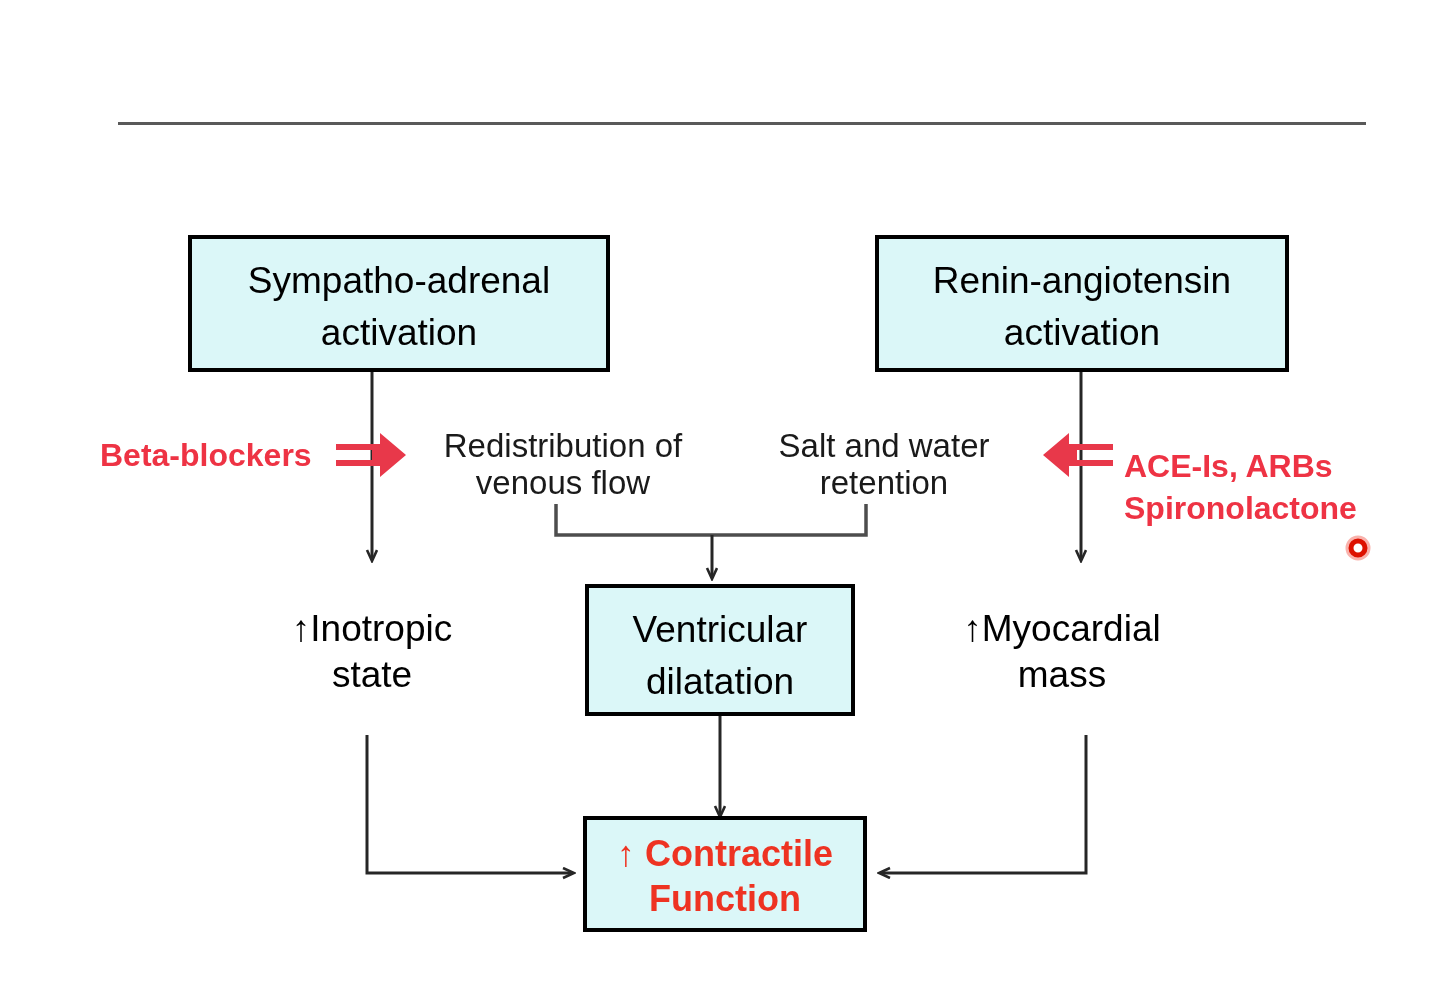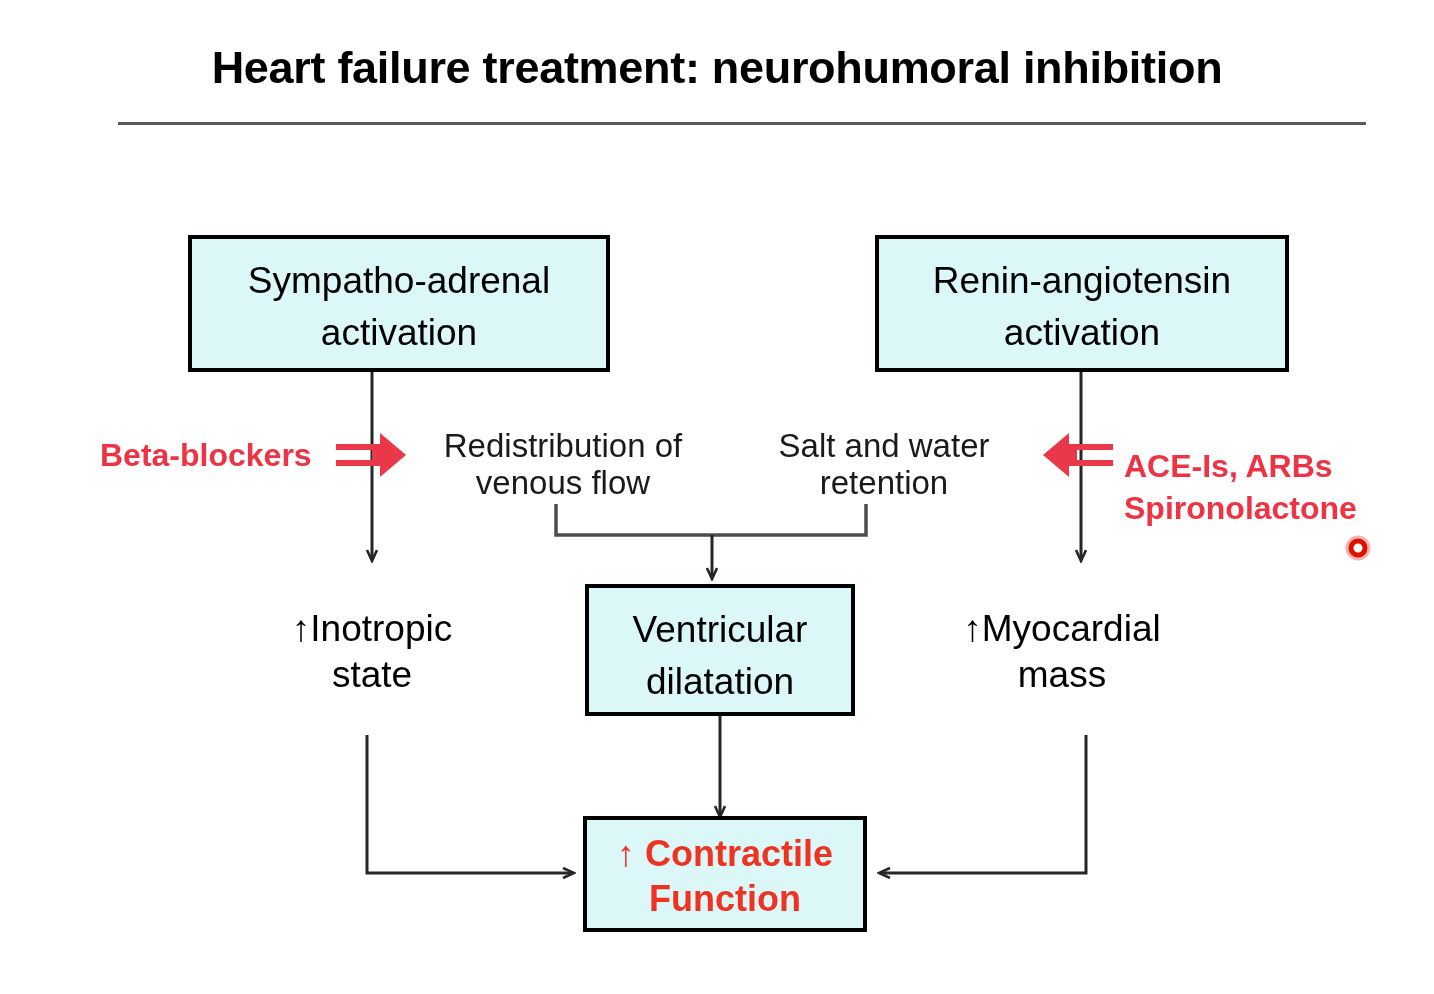--- a/index.html
+++ b/index.html
@@ -87,21 +87,20 @@
   }
   .blockarrow {
     fill: #e8384a;
   }
 </style>
 </head>
 <body>
 
 <div id="slide">
 
-  <div id="title">Heart failure treatment: neurohumoral inhibition</div>
   <div id="title-rule"></div>
 
   <svg id="diagram" width="1434" height="994" viewBox="0 0 1434 994">
 
     <defs>
       <marker id="arrowThin" markerWidth="14" markerHeight="14" refX="11" refY="6" orient="auto" markerUnits="userSpaceOnUse">
         <path d="M1,1 L12,6 L1,11" fill="none" stroke="#262626" stroke-width="2.6" stroke-linecap="butt" stroke-linejoin="miter"></path>
       </marker>
     </defs>
 

